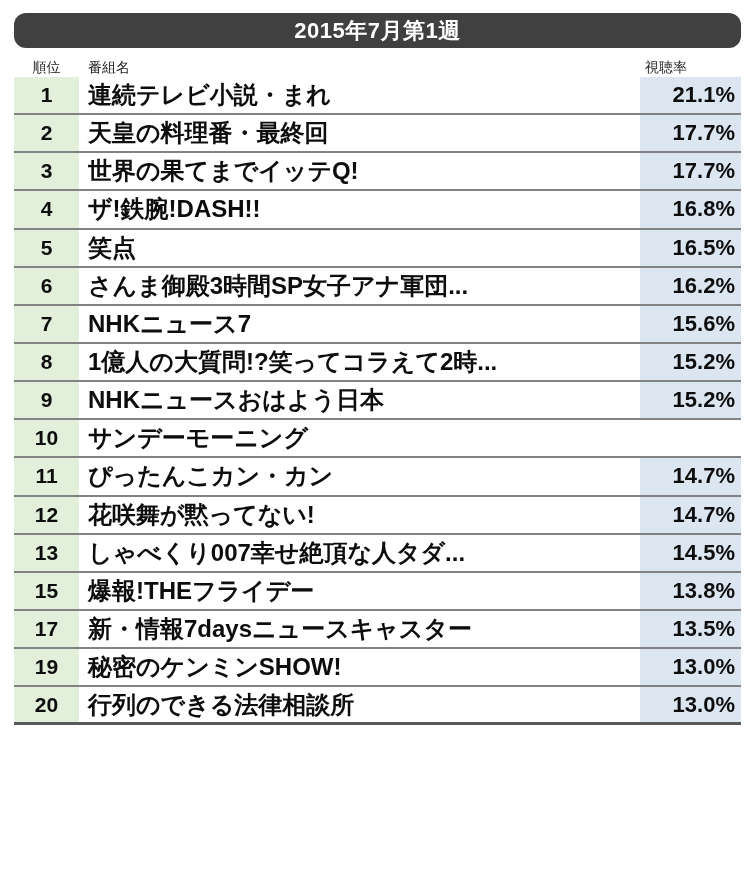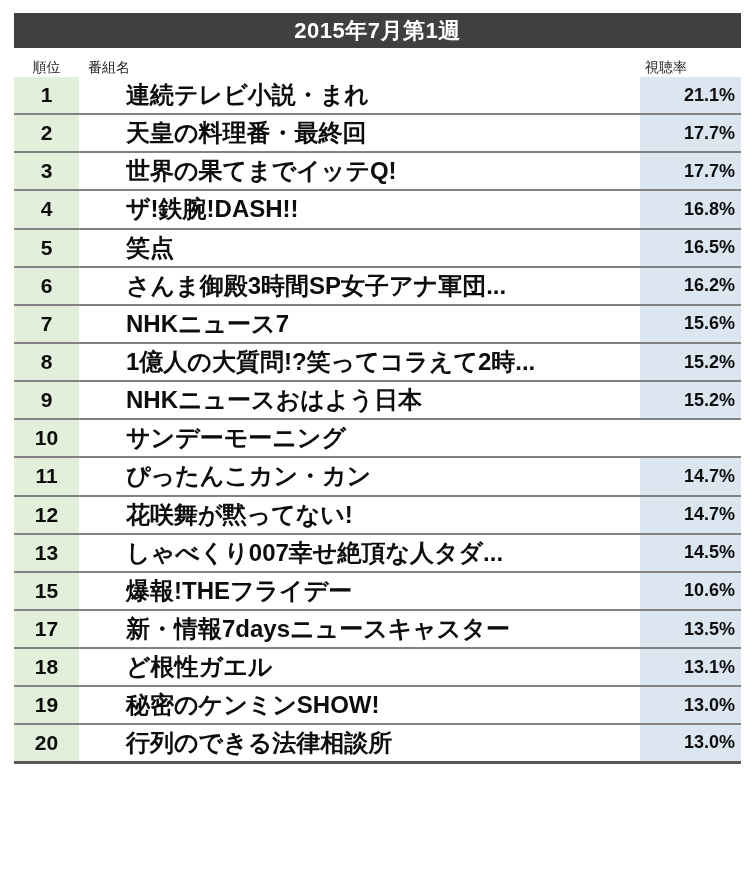--- a/index.html
+++ b/index.html
@@ -33,20 +33,21 @@
   .title-bar {
     height: 35px;
     background: var(--title-bg);
     color: var(--title-fg);
     font-size: 22px;
     font-weight: bold;
     display: flex;
     align-items: center;
     justify-content: center;
     letter-spacing: 0.5px;
+    border-radius: 12px;
   }
   .header-row {
     height: 29px;
     display: flex;
     align-items: center;
     font-size: 14px;
     color: #1f1f1f;
     padding-top: 11px;
   }
   .h-rank {
@@ -86,31 +87,30 @@
   .c-program {
     flex: 1;
     display: flex;
     align-items: center;
     padding-left: 5px;
     font-size: 24px;
     font-weight: bold;
     color: var(--text);
     white-space: nowrap;
     overflow: hidden;
-    margin-left: 38px;
   }
   .c-rating {
     width: 101px;
     margin-left: 4px;
     background: var(--rating-bg);
     display: flex;
     align-items: center;
     justify-content: flex-end;
     padding-right: 6px;
-    font-size: 18px;
+    font-size: 22px;
     font-weight: bold;
     color: var(--text);
   }
 </style>
 </head>
 <body>
 
 <div class="table-wrap">
   <div class="title-bar">2015年7月第1週</div>
 
@@ -181,33 +181,28 @@
         <div class="c-rating">14.7%</div>
       </div>
       <div class="row">
         <div class="c-rank">13</div>
         <div class="c-program">しゃべくり007幸せ絶頂な人タダ...</div>
         <div class="c-rating">14.5%</div>
       </div>
       <div class="row">
         <div class="c-rank">15</div>
         <div class="c-program">爆報!THEフライデー</div>
-        <div class="c-rating">10.6%</div>
+        <div class="c-rating">13.8%</div>
       </div>
       <div class="row">
         <div class="c-rank">17</div>
         <div class="c-program">新・情報7daysニュースキャスター</div>
         <div class="c-rating">13.5%</div>
       </div>
       <div class="row">
-        <div class="c-rank">18</div>
-        <div class="c-program">ど根性ガエル</div>
-        <div class="c-rating">13.1%</div>
-      </div>
-      <div class="row">
         <div class="c-rank">19</div>
         <div class="c-program">秘密のケンミンSHOW!</div>
         <div class="c-rating">13.0%</div>
       </div>
       <div class="row">
         <div class="c-rank">20</div>
         <div class="c-program">行列のできる法律相談所</div>
         <div class="c-rating">13.0%</div>
       </div>
     </div>

